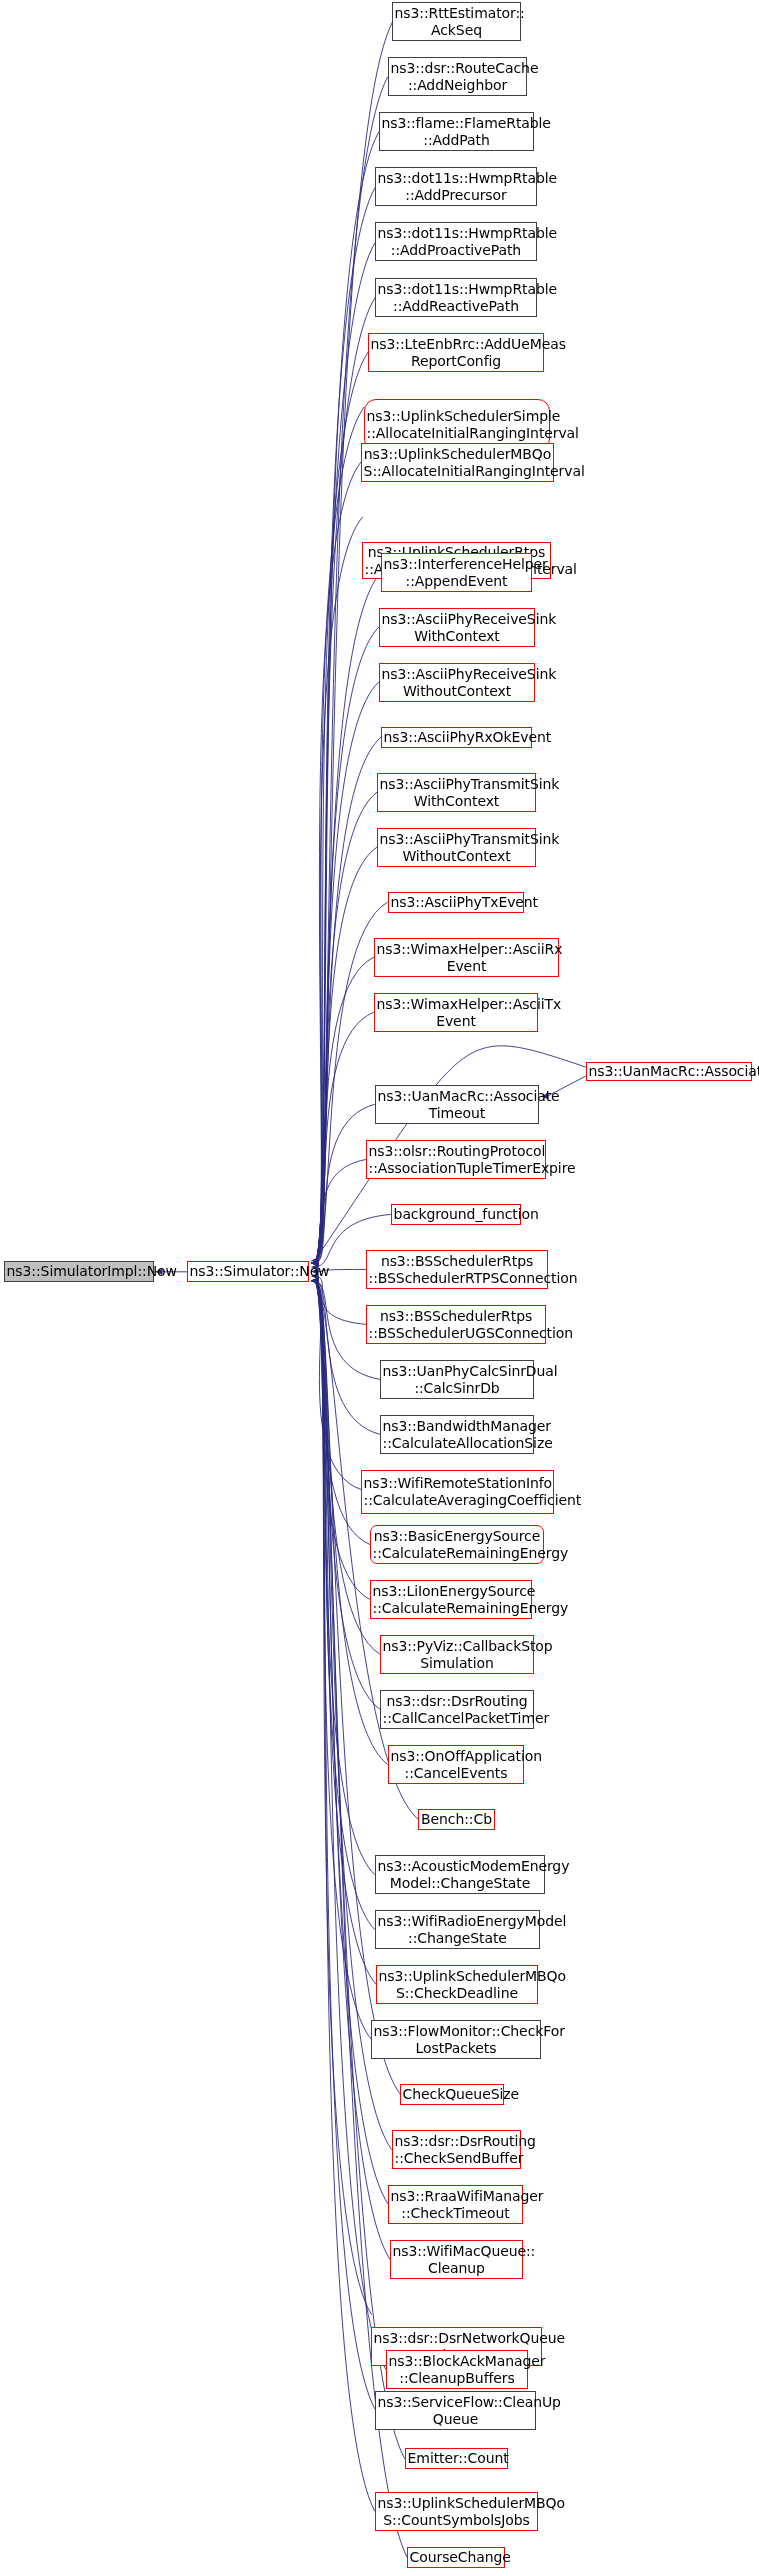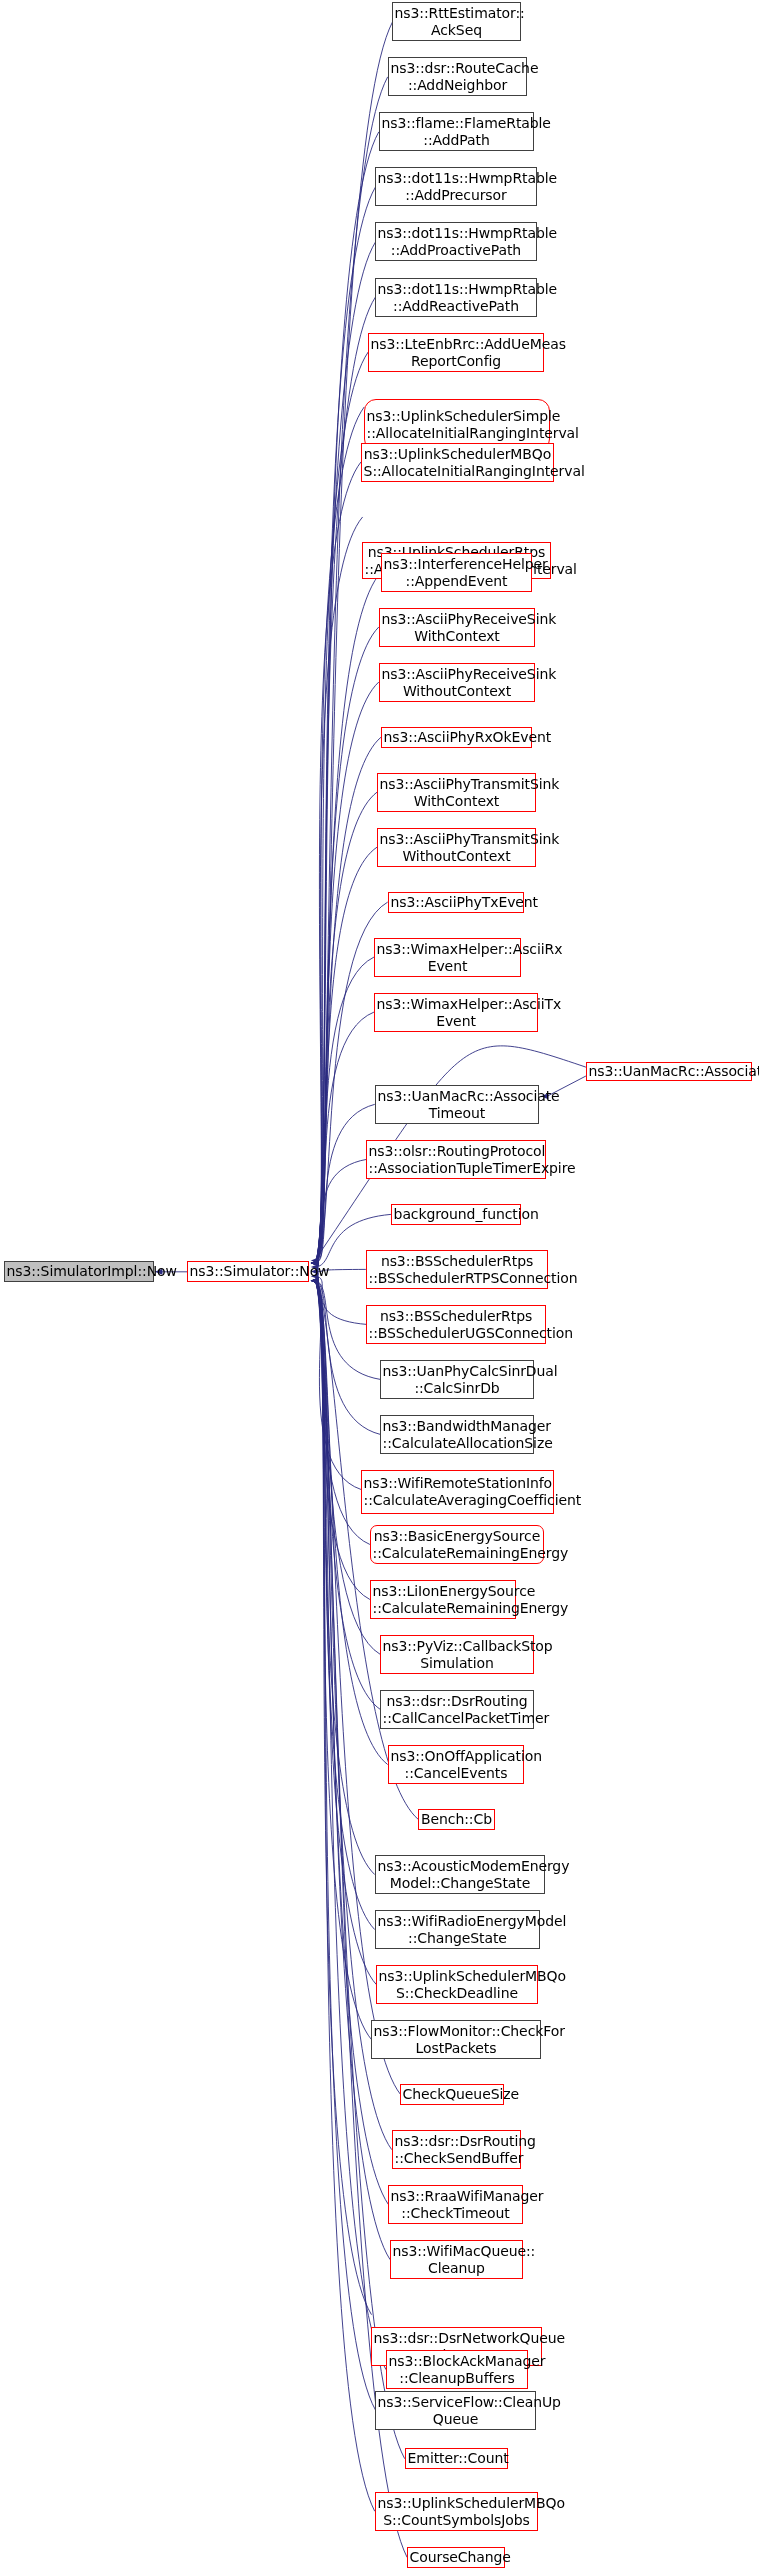--- a/index.html
+++ b/index.html
@@ -180,42 +180,42 @@
       <div class="node" style="left: 379px; top: 608px; width: 156px; height: 39px;"><span>ns3::AsciiPhyReceiveSink
 WithContext</span></div>
       <div class="node" style="left: 379px; top: 663px; width: 156px; height: 39px;"><span>ns3::AsciiPhyReceiveSink
 WithoutContext</span></div>
       <div class="node" style="left: 381px; top: 727px; width: 151px; height: 21px;"><span>ns3::AsciiPhyRxOkEvent</span></div>
       <div class="node" style="left: 377px; top: 773px; width: 159px; height: 39px;"><span>ns3::AsciiPhyTransmitSink
 WithContext</span></div>
       <div class="node" style="left: 377px; top: 828px; width: 159px; height: 39px;"><span>ns3::AsciiPhyTransmitSink
 WithoutContext</span></div>
       <div class="node" style="left: 388px; top: 892px; width: 136px; height: 21px;"><span>ns3::AsciiPhyTxEvent</span></div>
-      <div class="node" style="left: 374px; top: 938px; width: 147px; height: 39px;"><span>ns3::WimaxHelper::AsciiRx
+      <div class="node" style="left: 374px; top: 938px; width: 185px; height: 39px;"><span>ns3::WimaxHelper::AsciiRx
 Event</span></div>
       <div class="node" style="left: 374px; top: 993px; width: 164px; height: 39px;"><span>ns3::WimaxHelper::AsciiTx
 Event</span></div>
       <div class="node dark" style="left: 375px; top: 1085px; width: 164px; height: 39px;"><span>ns3::UanMacRc::Associate
 Timeout</span></div>
       <div class="node" style="left: 366px; top: 1140px; width: 180px; height: 39px;"><span>ns3::olsr::RoutingProtocol
 ::AssociationTupleTimerExpire</span></div>
       <div class="node" style="left: 391px; top: 1204px; width: 130px; height: 21px;"><span>background_function</span></div>
       <div class="node" style="left: 366px; top: 1250px; width: 182px; height: 39px;"><span>ns3::BSSchedulerRtps
 ::BSSchedulerRTPSConnection</span></div>
       <div class="node" style="left: 366px; top: 1305px; width: 180px; height: 39px;"><span>ns3::BSSchedulerRtps
 ::BSSchedulerUGSConnection</span></div>
       <div class="node dark" style="left: 380px; top: 1360px; width: 154px; height: 39px;"><span>ns3::UanPhyCalcSinrDual
 ::CalcSinrDb</span></div>
       <div class="node dark" style="left: 380px; top: 1415px; width: 154px; height: 39px;"><span>ns3::BandwidthManager
 ::CalculateAllocationSize</span></div>
       <div class="node" style="left: 361px; top: 1470px; width: 193px; height: 44px;"><span>ns3::WifiRemoteStationInfo
 ::CalculateAveragingCoefficient</span></div>
       <div class="node" style="left: 370px; top: 1525px; width: 174px; height: 39px; border-radius: 7px;"><span>ns3::BasicEnergySource
 ::CalculateRemainingEnergy</span></div>
-      <div class="node" style="left: 370px; top: 1580px; width: 146px; height: 39px;"><span>ns3::LiIonEnergySource
+      <div class="node" style="left: 370px; top: 1580px; width: 162px; height: 39px;"><span>ns3::LiIonEnergySource
 ::CalculateRemainingEnergy</span></div>
       <div class="node" style="left: 380px; top: 1635px; width: 154px; height: 39px;"><span>ns3::PyViz::CallbackStop
 Simulation</span></div>
       <div class="node dark" style="left: 380px; top: 1690px; width: 154px; height: 39px;"><span>ns3::dsr::DsrRouting
 ::CallCancelPacketTimer</span></div>
       <div class="node" style="left: 388px; top: 1745px; width: 136px; height: 39px;"><span>ns3::OnOffApplication
 ::CancelEvents</span></div>
       <div class="node" style="left: 418px; top: 1809px; width: 77px; height: 21px;"><span>Bench::Cb</span></div>
       <div class="node dark" style="left: 375px; top: 1855px; width: 170px; height: 39px;"><span>ns3::AcousticModemEnergy
 Model::ChangeState</span></div>

